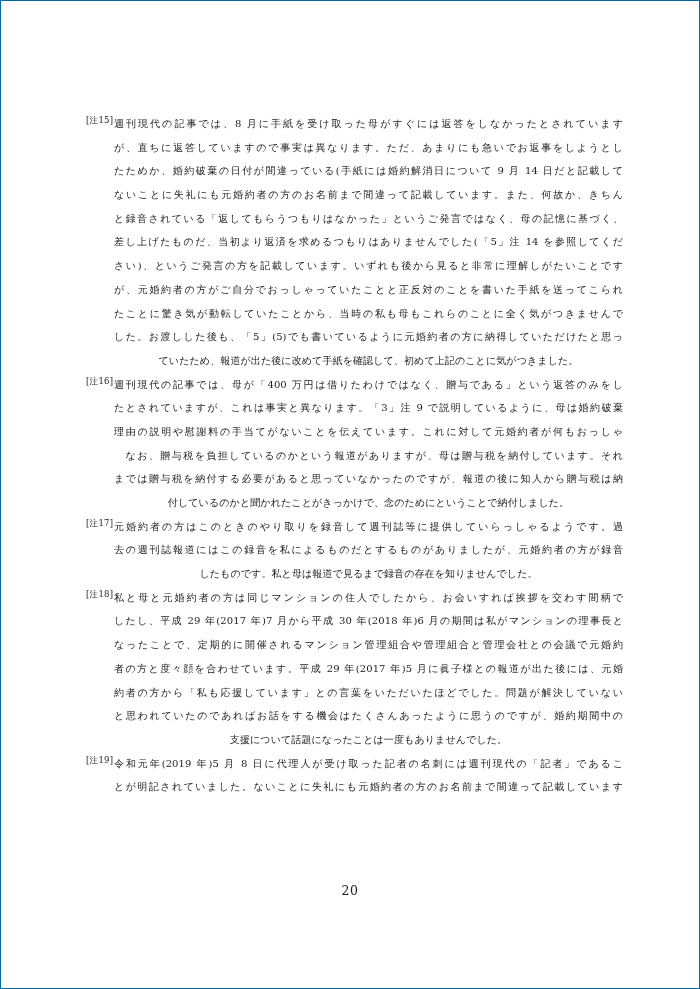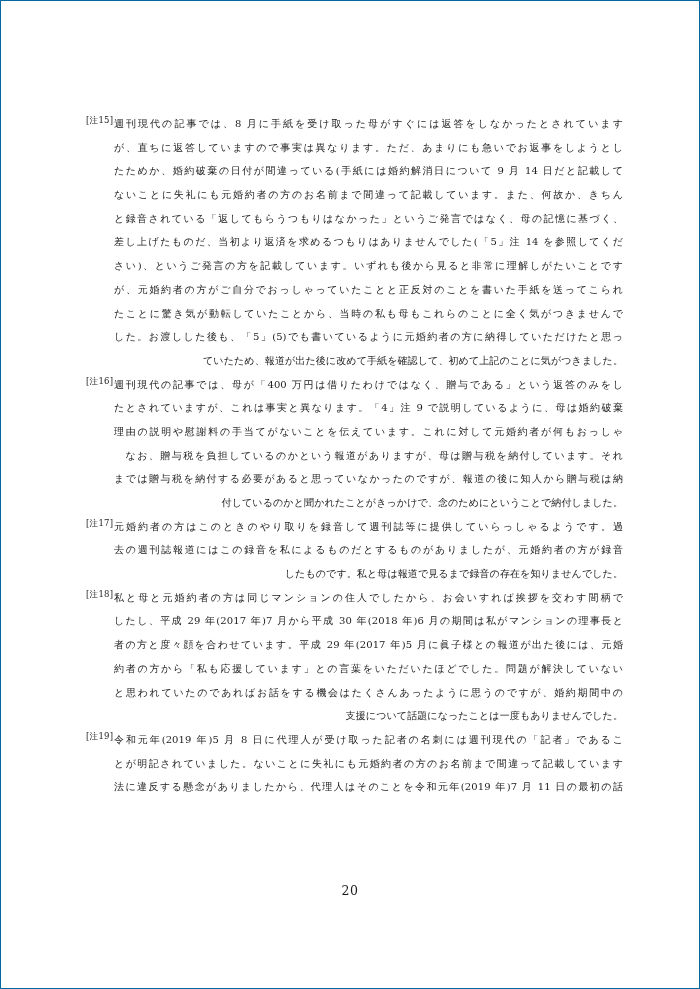--- a/index.html
+++ b/index.html
@@ -39,21 +39,21 @@
     height: 23.7px;
     line-height: 23.7px;
     font-size: 10px;
     letter-spacing: 0.1px;
     white-space: nowrap;
     text-align: justify;
     text-align-last: justify;
     overflow: visible;
   }
   .line-end {
-    text-align: right;
+    text-align: center;
     text-align-last: auto;
   }
   .page-number {
     position: absolute;
     left: 0;
     right: 0;
     top: 882px;
     text-align: center;
     font-size: 12.5px;
     letter-spacing: 0.5px;
@@ -78,21 +78,21 @@
           <div class="line">たことに驚き気が動転していたことから、当時の私も母もこれらのことに全く気がつきませんで</div>
           <div class="line">した。お渡しした後も、「5」(5)でも書いているように元婚約者の方に納得していただけたと思っ</div>
           <div class="line line-end">ていたため、報道が出た後に改めて手紙を確認して、初めて上記のことに気がつきました。</div>
         </div>
   </div>
 
   <div class="note">
     <span class="note-label">[注16]</span>
     <div class="note-body">
           <div class="line">週刊現代の記事では、母が「400 万円は借りたわけではなく、贈与である」という返答のみをし</div>
-          <div class="line">たとされていますが、これは事実と異なります。「4」注 9 で説明しているように、母は婚約破棄</div>
+          <div class="line">たとされていますが、これは事実と異なります。「3」注 9 で説明しているように、母は婚約破棄</div>
           <div class="line">理由の説明や慰謝料の手当てがないことを伝えています。これに対して元婚約者が何もおっしゃ</div>
           <div class="line">　なお、贈与税を負担しているのかという報道がありますが、母は贈与税を納付しています。それ</div>
           <div class="line">までは贈与税を納付する必要があると思っていなかったのですが、報道の後に知人から贈与税は納</div>
           <div class="line line-end">付しているのかと聞かれたことがきっかけで、念のためにということで納付しました。</div>
         </div>
   </div>
 
   <div class="note">
     <span class="note-label">[注17]</span>
     <div class="note-body">
@@ -100,30 +100,30 @@
           <div class="line">去の週刊誌報道にはこの録音を私によるものだとするものがありましたが、元婚約者の方が録音</div>
           <div class="line line-end">したものです。私と母は報道で見るまで録音の存在を知りませんでした。</div>
         </div>
   </div>
 
   <div class="note">
     <span class="note-label">[注18]</span>
     <div class="note-body">
           <div class="line">私と母と元婚約者の方は同じマンションの住人でしたから、お会いすれば挨拶を交わす間柄で</div>
           <div class="line">したし、平成 29 年(2017 年)7 月から平成 30 年(2018 年)6 月の期間は私がマンションの理事長と</div>
+          <div class="line">なったことで、定期的に開催されるマンション管理組合や管理組合と管理会社との会議で元婚約</div>
           <div class="line">者の方と度々顔を合わせています。平成 29 年(2017 年)5 月に眞子様との報道が出た後には、元婚</div>
           <div class="line">約者の方から「私も応援しています」との言葉をいただいたほどでした。問題が解決していない</div>
           <div class="line">と思われていたのであればお話をする機会はたくさんあったように思うのですが、婚約期間中の</div>
           <div class="line line-end">支援について話題になったことは一度もありませんでした。</div>
         </div>
   </div>
 
   <div class="note">
     <span class="note-label">[注19]</span>
     <div class="note-body">
           <div class="line">令和元年(2019 年)5 月 8 日に代理人が受け取った記者の名刺には週刊現代の「記者」であるこ</div>
           <div class="line">とが明記されていました。ないことに失礼にも元婚約者の方のお名前まで間違って記載しています</div>
-          <div class="line">法に違反する懸念がありましたから、代理人はそのことを令和元年(2019 年)7 月 11 日の最初の話</div>
         </div>
   </div>
 </div>
   <div class="page-number">20</div>
 </div>
 
 </body></html>

